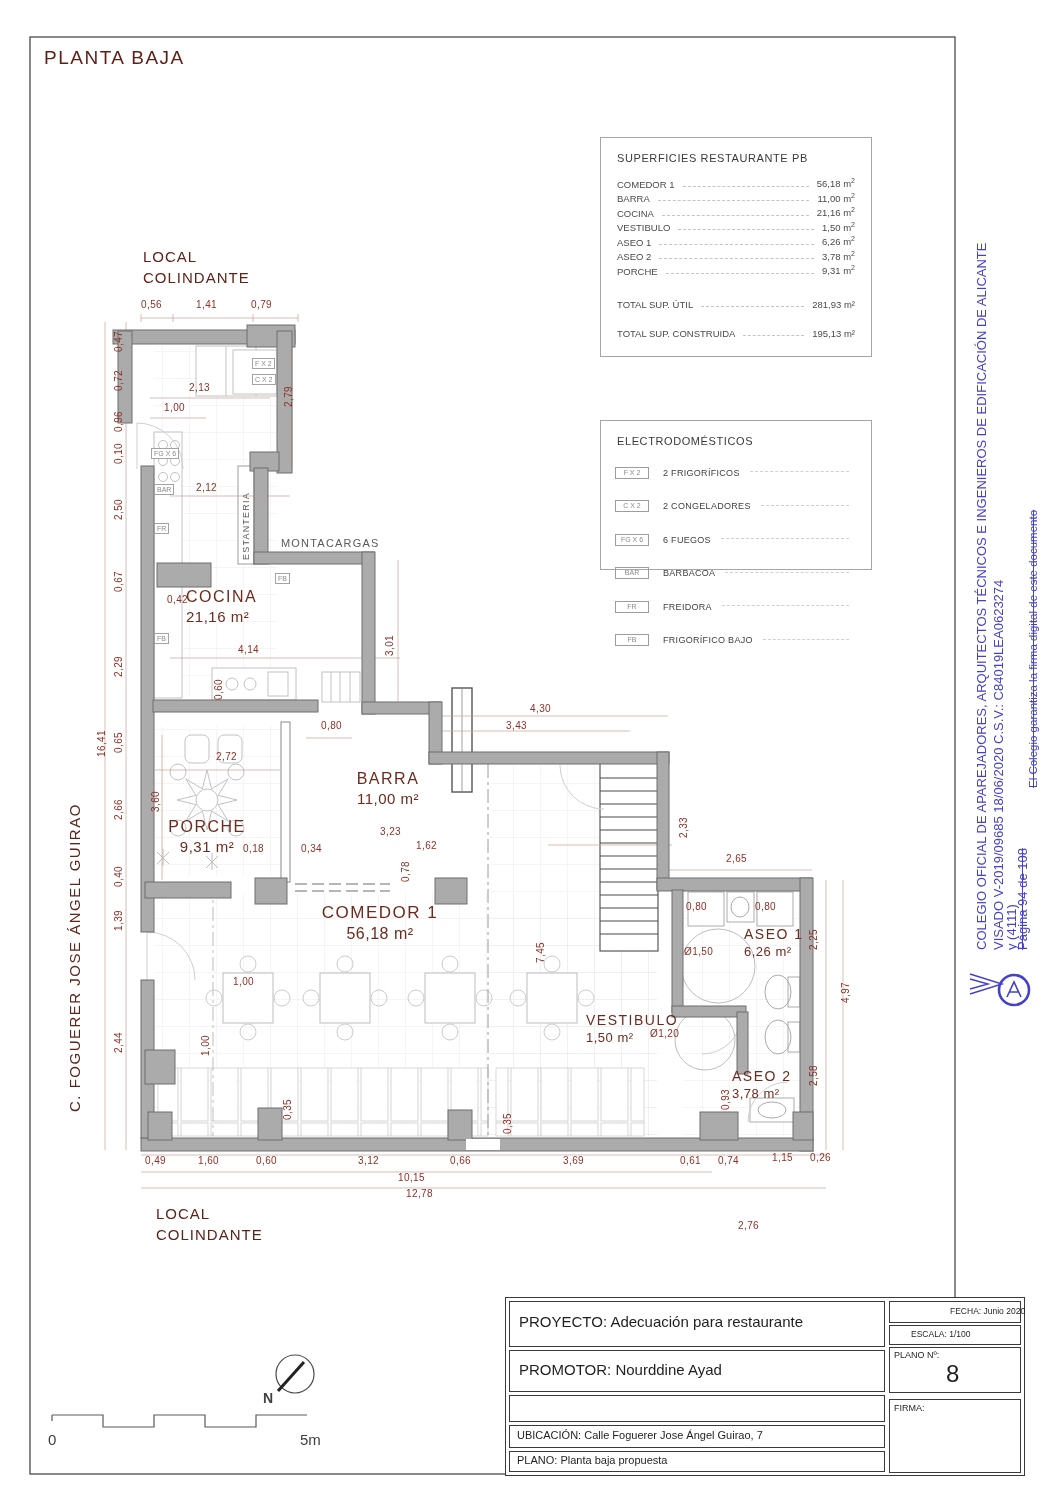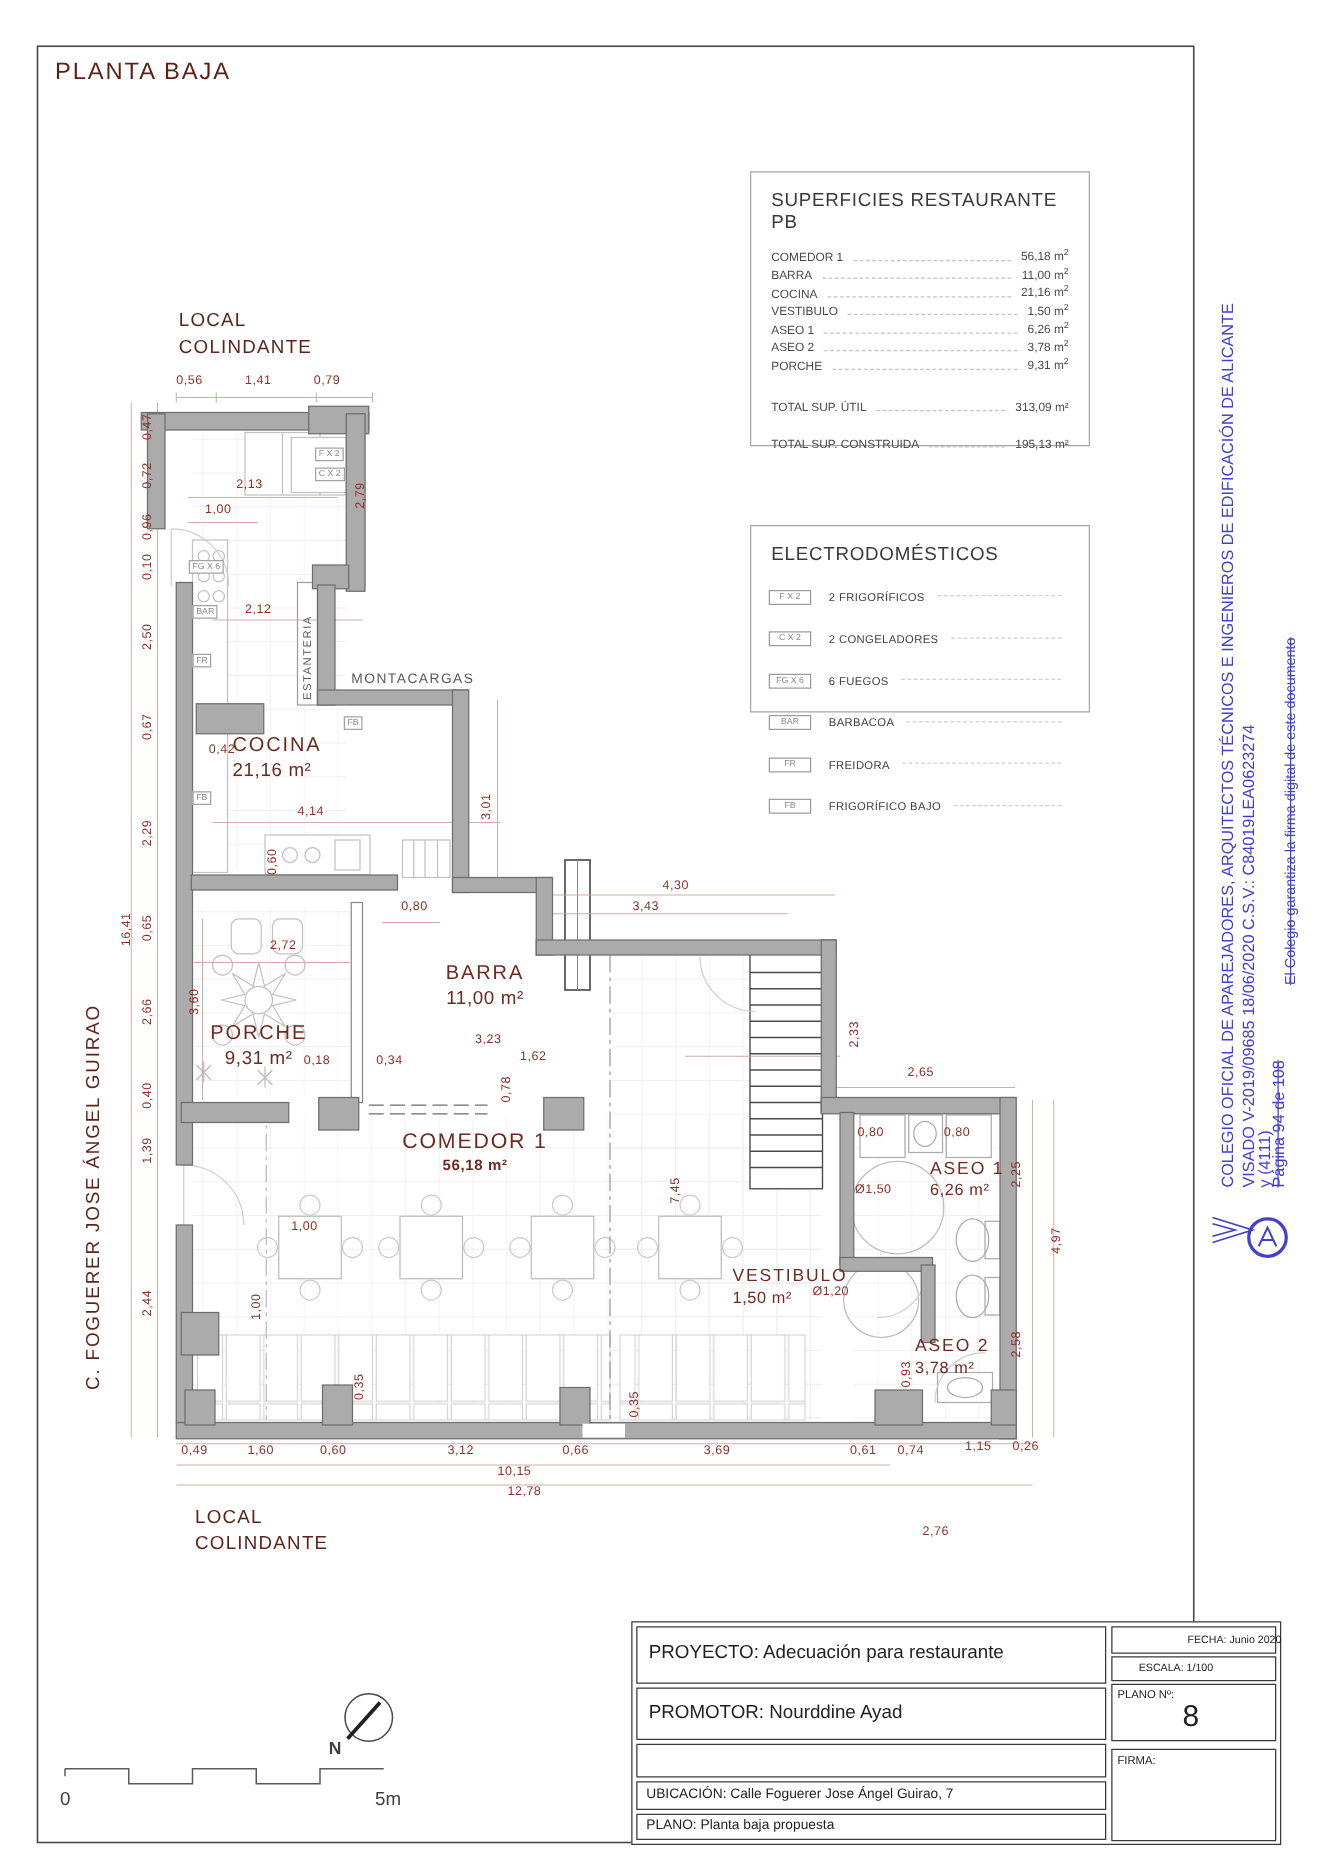--- a/index.html
+++ b/index.html
@@ -2,21 +2,21 @@
 <html><head>
 <meta charset="utf-8">
 <style>
   html,body{margin:0;padding:0;}
   body{width:1059px;height:1500px;background:#fff;font-family:"Liberation Sans",sans-serif;position:relative;overflow:hidden;}
   #plan-svg{position:absolute;left:0;top:0;}
   #page-title{position:absolute;left:44px;top:47px;font-size:19px;color:#5d1f16;letter-spacing:1.5px;}
   .panel{position:absolute;border:1px solid #a6a6a6;background:#fff;}
   #surf-panel{left:600px;top:137px;width:270px;height:218px;}
   #appl-panel{left:600px;top:420px;width:270px;height:148px;}
-  .ptitle{font-size:15px;color:#3a3a3a;letter-spacing:0.6px;margin:14px 16px 11px 16px;}
+  .ptitle{font-size:11px;color:#3a3a3a;letter-spacing:0.6px;margin:14px 16px 11px 16px;}
   .srow{display:flex;align-items:flex-end;margin:0 16px;height:14.5px;font-size:9.5px;color:#4a4a4a;}
   .slbl{white-space:nowrap;}
   .lead{flex:1;border-bottom:1px dashed #c4c4c4;margin:0 8px 3px 8px;}
   .sval{white-space:nowrap;}
   .sval sup{font-size:7px;}
   .tot1{margin-top:19px;}
   .tot2{margin-top:14px;}
   .arow{display:flex;align-items:center;margin:18px 14px;height:15.5px;font-size:9px;color:#414141;}
   .acode{border:1px solid #9d9d9d;font-size:7px;color:#8a8a8a;min-width:28px;text-align:center;padding:0 2px;line-height:10px;margin-right:14px;white-space:nowrap;}
   .albl{white-space:nowrap;letter-spacing:0.3px;}
@@ -291,21 +291,21 @@
       </div>
       <div class="srow">
         <span class="slbl">PORCHE</span>
         <span class="lead"></span>
         <span class="sval">9,31 m<sup>2</sup></span>
       </div>
     </div>
   <div class="srow tot1">
     <span class="slbl">TOTAL SUP. ÚTIL</span>
     <span class="lead"></span>
-    <span class="sval">313,09 m²</span>
+    <span class="sval">281,93 m²</span>
   </div>
   <div class="srow tot2">
     <span class="slbl">TOTAL SUP. CONSTRUIDA</span>
     <span class="lead"></span>
     <span class="sval">195,13 m²</span>
   </div>
 </div>
 
 <div id="appl-panel" class="panel">
   <div class="ptitle">ELECTRODOMÉSTICOS</div>
@@ -428,21 +428,21 @@
     <div class="room ctr" style="left: 318px; top: 770px; width: 140px;">
       <span class="nm" style="font-size: 16px;">BARRA</span>
       <span class="ar" style="font-size: 15px;">11,00 m²</span>
     </div>
     <div class="room ctr" style="left: 137px; top: 818px; width: 140px;">
       <span class="nm" style="font-size: 16px;">PORCHE</span>
       <span class="ar" style="font-size: 15px;">9,31 m²</span>
     </div>
     <div class="room ctr" style="left: 290px; top: 903px; width: 180px;">
       <span class="nm" style="font-size: 17px;">COMEDOR  1</span>
-      <span class="ar" style="font-size: 12px; font-weight: bold;">56,18 m²</span>
+      <span class="ar" style="font-size: 16px;">56,18 m²</span>
     </div>
     <div class="room" style="left: 586px; top: 1012px;">
       <span class="nm" style="font-size: 14px;">VESTIBULO</span>
       <span class="ar" style="font-size: 13px;">1,50 m²</span>
     </div>
     <div class="room" style="left: 744px; top: 926px;">
       <span class="nm" style="font-size: 14px;">ASEO 1</span>
       <span class="ar" style="font-size: 13px;">6,26 m²</span>
     </div>
     <div class="room" style="left: 732px; top: 1068px;">

